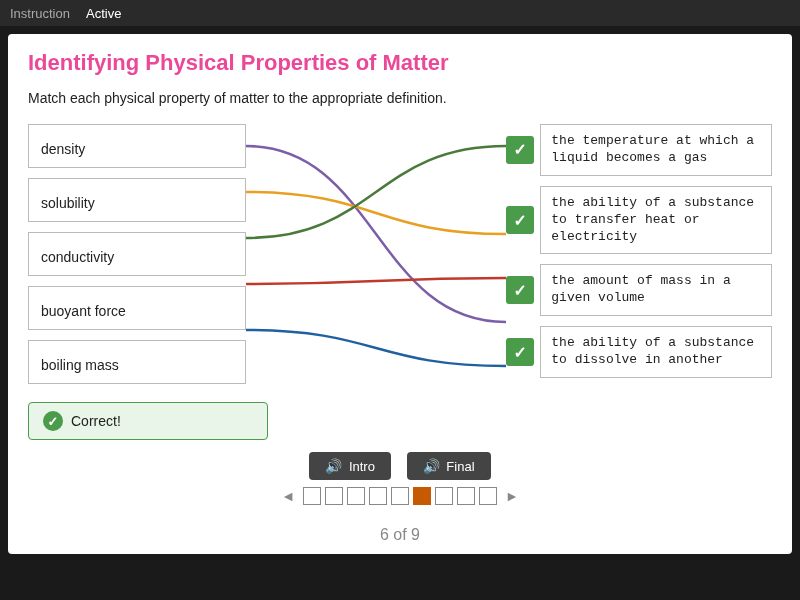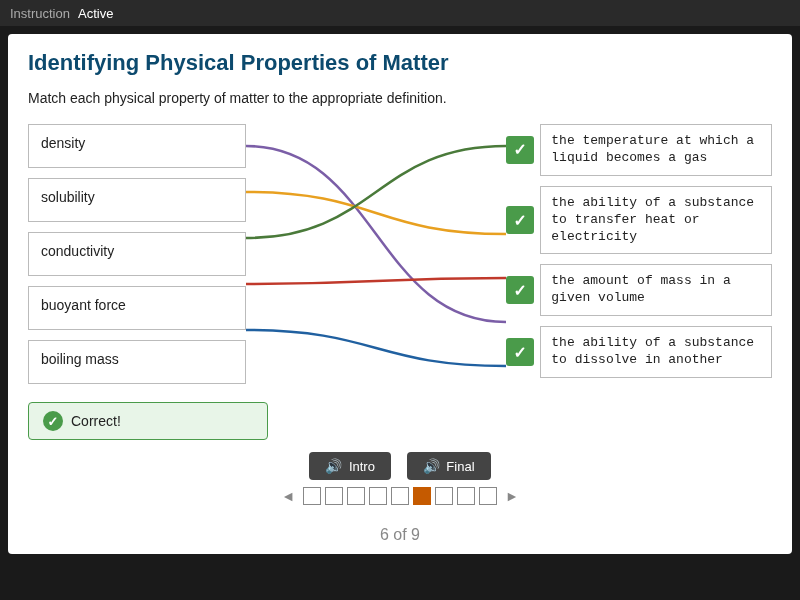--- a/index.html
+++ b/index.html
@@ -9,39 +9,39 @@
       background: #1a1a1a;
       font-family: Arial, sans-serif;
       overflow: hidden;
     }
     .top-bar {
       background: #2a2a2a;
       height: 26px;
       display: flex;
       align-items: center;
       padding: 0 10px;
-      gap: 8px;
+      gap: 16px;
     }
     .top-bar span {
       color: #aaa;
       font-size: 13px;
     }
     .top-bar span.active {
       color: #fff;
     }
     .content-area {
       background: #fff;
       margin: 8px;
       border-radius: 4px;
       padding: 16px 20px;
       height: 520px;
       position: relative;
     }
     .page-title {
-      color: #0c4a6e;
+      color: #ec4899;
       font-size: 22px;
       font-weight: bold;
       margin-bottom: 14px;
     }
     .instruction {
       font-size: 14px;
       color: #222;
       margin-bottom: 18px;
     }
     .matching-area {
@@ -58,21 +58,21 @@
       z-index: 2;
     }
     .left-item {
       border: 1px solid #bbb;
       background: #fff;
       padding: 10px 12px;
       font-size: 14px;
       color: #222;
       min-height: 44px;
       display: flex;
-      align-items: flex-start;
+      align-items: flex-end;
     }
     .svg-area {
       width: 260px;
       height: 250px;
       flex-shrink: 0;
       position: relative;
     }
     .right-side {
       display: flex;
       flex-direction: column;

